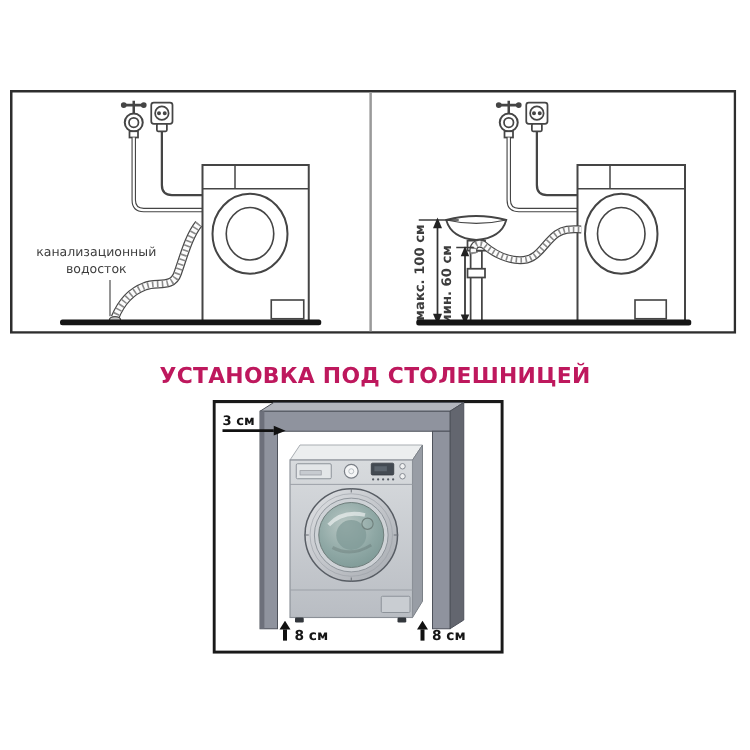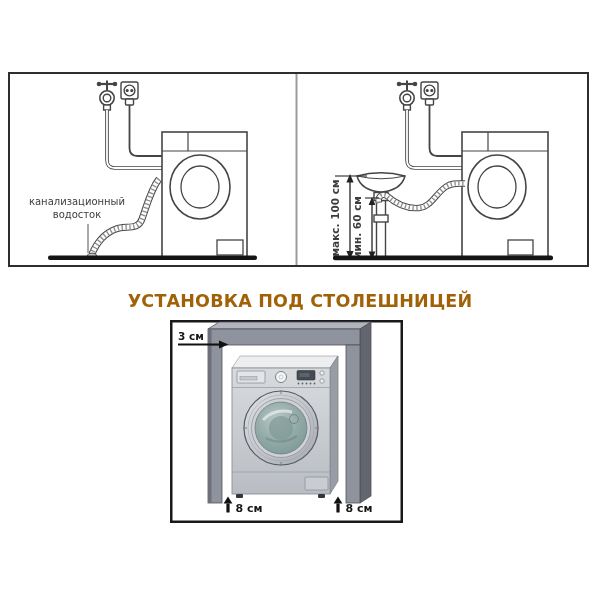--- a/index.html
+++ b/index.html
@@ -3,21 +3,21 @@
 <meta charset="utf-8">
 <style>
   html,body{margin:0;padding:0;}
   body{
     width:600px;height:600px;position:relative;background:#ffffff;
     font-family:"DejaVu Sans", sans-serif;overflow:hidden;
   }
   .abs{position:absolute;border-radius:18px;}
   #title{
     left:0;right:0;top:291px;text-align:center;
-    font-size:17.5px;font-weight:bold;color:#a16207;letter-spacing:0.2px;
+    font-size:17.5px;font-weight:bold;color:#be185d;letter-spacing:0.2px;
   }
   svg text{font-family:"DejaVu Sans", sans-serif;}
   .lineart{stroke:#454545;fill:none;}
 </style>
 </head>
 <body>
 
 <div class="abs" style="left:8px;top:72px;width:581px;height:195px;">
 <svg width="581" height="195" viewBox="0 0 581 195">
   <defs>

